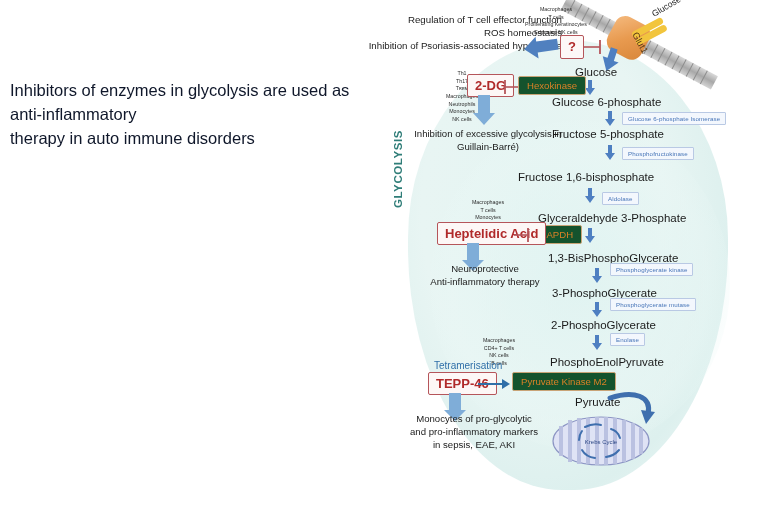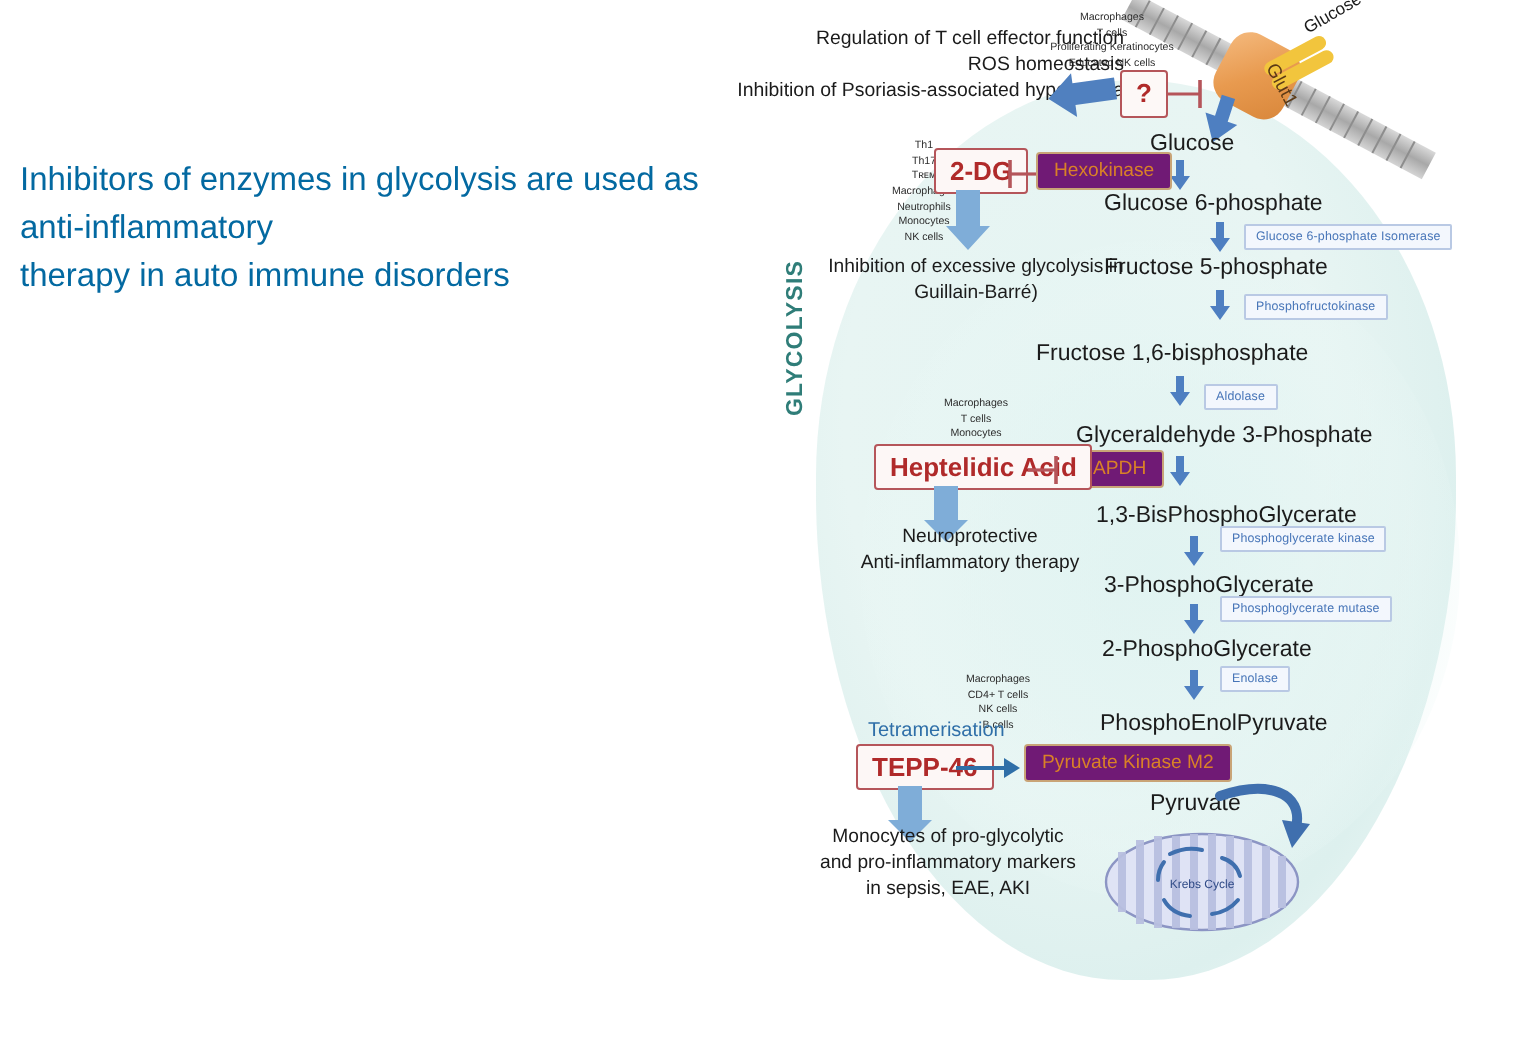--- a/index.html
+++ b/index.html
@@ -5,21 +5,21 @@
   html,body{margin:0;padding:0;}
   body{
     width:758px;height:524px;overflow:hidden;background:#ffffff;
     font-family:"Liberation Sans", sans-serif;color:#231f20;
   }
   #stage{position:relative;width:758px;height:524px;}
 
   
   .caption{
     position:absolute;left:10px;top:78px;width:390px;
-    font-size:16.5px;line-height:1.46;color:#0369a1;
+    font-size:16.5px;line-height:1.46;color:#0f172a;
   }
 
   
   .cell-body{
     position:absolute;left:408px;top:40px;width:320px;height:450px;
     border-radius:50% 50% 48% 48% / 44% 44% 54% 54%;
     background:radial-gradient(ellipse at 42% 38%, #e4f4f2 0%, #e8f5f3 46%, #ddf0ee 72%, #f4fbfa 100%);
   }
   .cell-body2{
     position:absolute;left:430px;top:120px;width:300px;height:330px;
@@ -40,21 +40,21 @@
     position:absolute;font-size:9.6px;line-height:1.36;color:#1b1b1b;text-align:center;
   }
 
   
   .enz{
     position:absolute;border:1px solid #b9c9e4;background:#f3f7fd;
     color:#4775b8;font-size:6.2px;padding:2px 5px;border-radius:1px;
     white-space:nowrap;letter-spacing:.1px;
   }
   .enz-target{
-    position:absolute;border:1.4px solid #c9a477;background:#701a75;
+    position:absolute;border:1.4px solid #c9a477;background:#14532d;
     color:#d98127;font-size:9.6px;padding:3px 8px;border-radius:2px;
     white-space:nowrap;
   }
   .drug{
     position:absolute;border:1.6px solid #b5555a;background:#fdf7f6;
     color:#b02a2a;font-size:13px;font-weight:700;padding:3px 7px;border-radius:2px;
     white-space:nowrap;
     text-align:center;
   }
   .qbox{

